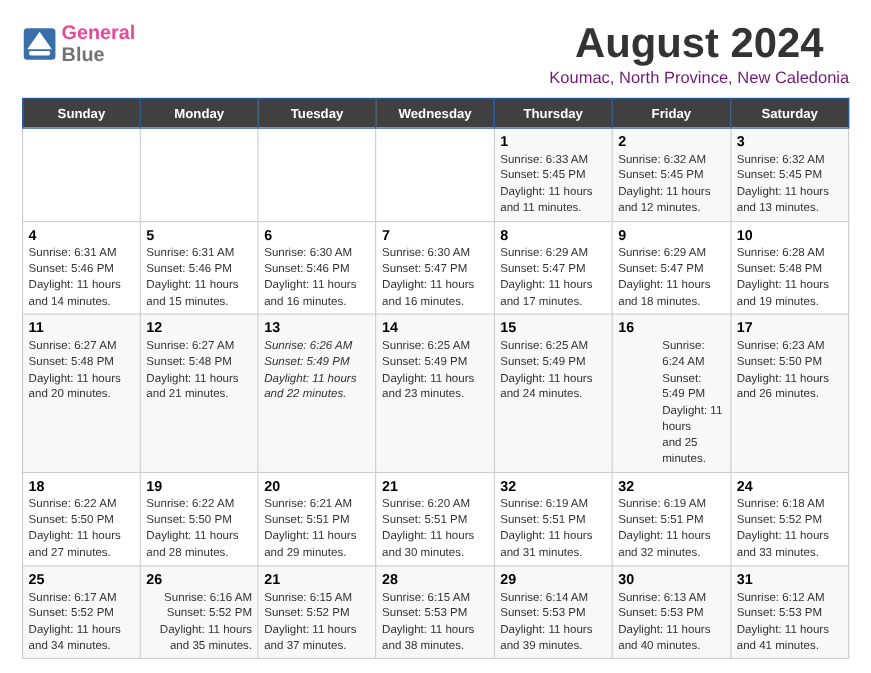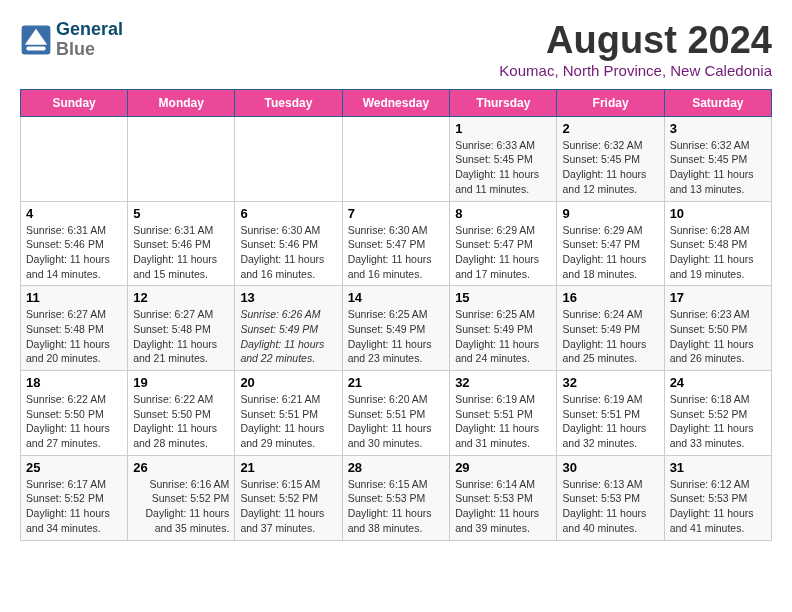--- a/index.html
+++ b/index.html
@@ -21,46 +21,46 @@
       align-items: center;
       gap: 4px;
     }
     .logo-text {
       font-size: 18px;
       font-weight: bold;
       color: #333;
       line-height: 1.1;
     }
     .logo-text span {
-      color: #0c4a6e;
+      color: #ec4899;
     }
     .logo-icon {
       width: 32px;
       height: 32px;
     }
     .title-block {
-      text-align: right;
+      text-align: center;
     }
     .month-year {
       font-size: 38px;
       font-weight: bold;
       color: #333;
       line-height: 1.1;
     }
     .location {
       font-size: 15px;
       color: #701a75;
     }
     table {
       width: 100%;
       border-collapse: collapse;
       font-size: 11px;
     }
     thead tr th {
-      background-color: #ec4899;
+      background-color: #404040;
       color: #fff;
       text-align: center;
       padding: 6px 4px;
       font-size: 12px;
       font-weight: bold;
       border: 1px solid #2a5a98;
     }
     tbody tr td {
       border: 1px solid #ccc;
       vertical-align: top;
@@ -230,21 +230,21 @@
         </td>
         <td>
           <span class="day-number">15</span>
           <div class="day-info" style="white-space: pre-line;">Sunrise: 6:25 AM
 Sunset: 5:49 PM
 Daylight: 11 hours
 and 24 minutes.</div>
         </td>
         <td>
           <span class="day-number">16</span>
-          <div class="day-info" style="white-space: pre-line;">Sunrise: 6:24 AM
+          <div class="day-info" style="white-space: pre-line; margin-left: 40px;">Sunrise: 6:24 AM
 Sunset: 5:49 PM
 Daylight: 11 hours
 and 25 minutes.</div>
         </td>
         <td>
           <span class="day-number">17</span>
           <div class="day-info" style="white-space: pre-line;">Sunrise: 6:23 AM
 Sunset: 5:50 PM
 Daylight: 11 hours
 and 26 minutes.</div>

